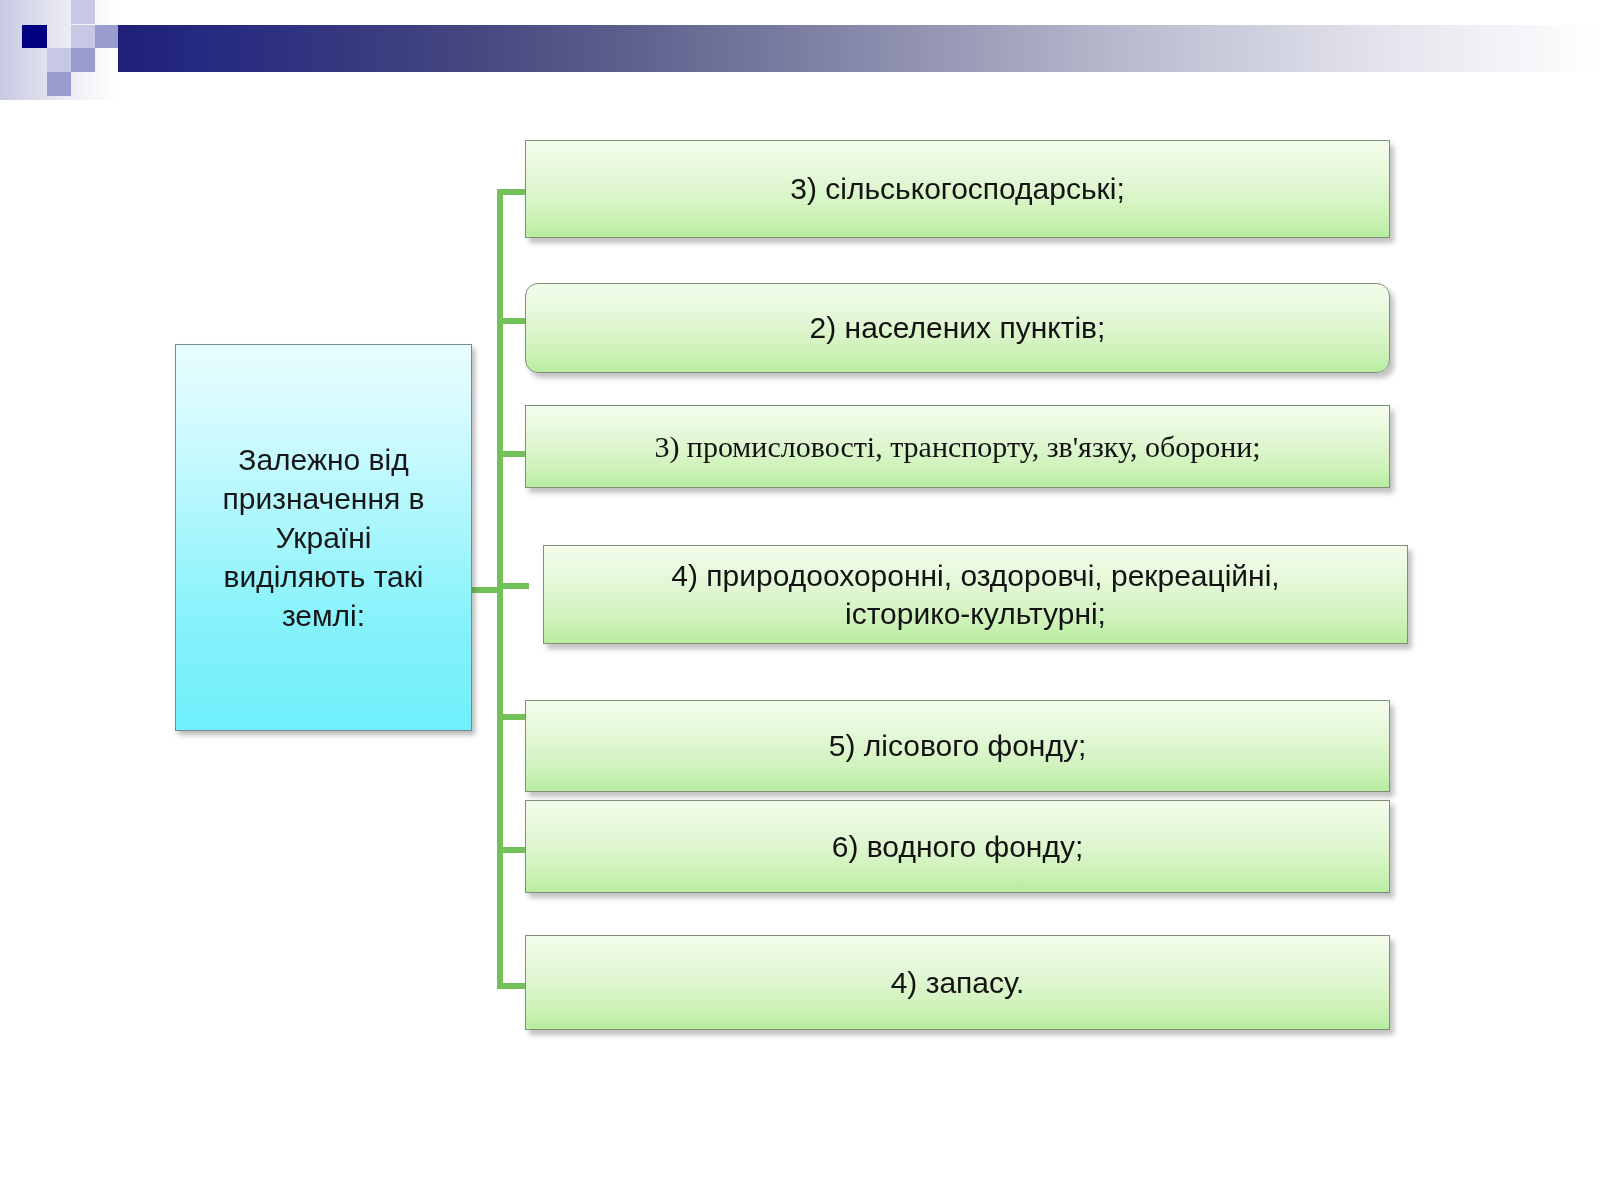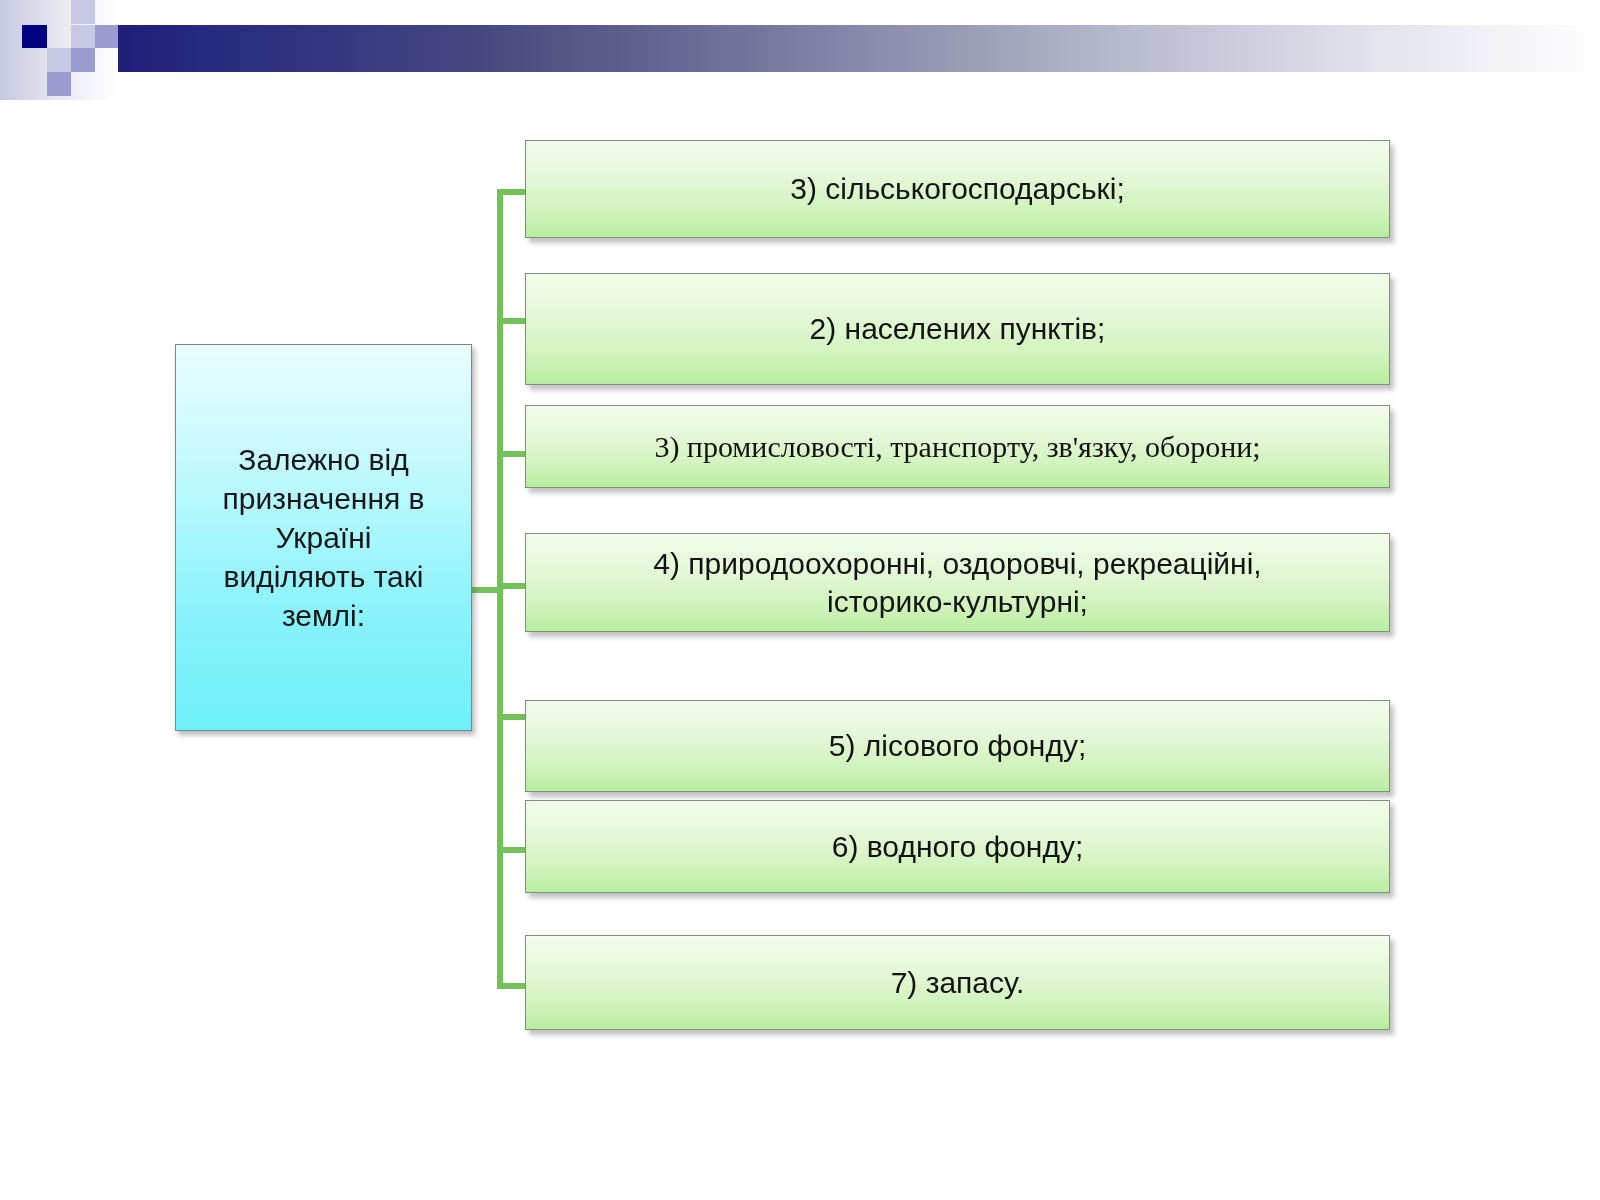--- a/index.html
+++ b/index.html
@@ -96,34 +96,34 @@
 призначення в
 Україні
 виділяють такі
 землі:</div>
   </div>
 
   <div id="branches">
       <div class="gbox" style="top: 140px; height: 98px;">
         <div class="gtext">3) сільськогосподарські;</div>
       </div>
-      <div class="gbox" style="top: 273px; height: 112px;">
+      <div class="gbox" style="top: 283px; height: 90px; border-radius: 13px;">
         <div class="gtext">2) населених пунктів;</div>
       </div>
       <div class="gbox" style="top: 405px; height: 83px; font-family: Liberation Serif, serif;">
         <div class="gtext">3) промисловості,  транспорту, зв'язку, оборони;</div>
       </div>
-      <div class="gbox" style="top: 533px; height: 99px;">
+      <div class="gbox" style="top: 545px; height: 99px; margin-left: 18px;">
         <div class="gtext">4) природоохоронні,  оздоровчі, рекреаційні,
 історико-культурні;</div>
       </div>
       <div class="gbox" style="top: 668px; height: 92px; margin-top: 32px;">
         <div class="gtext">5) лісового фонду;</div>
       </div>
       <div class="gbox" style="top: 800px; height: 93px;">
         <div class="gtext">6) водного фонду;</div>
       </div>
       <div class="gbox" style="top: 935px; height: 95px;">
-        <div class="gtext">7) запасу.</div>
+        <div class="gtext">4) запасу.</div>
       </div>
     </div>
 
 </div>
 
 </body></html>

